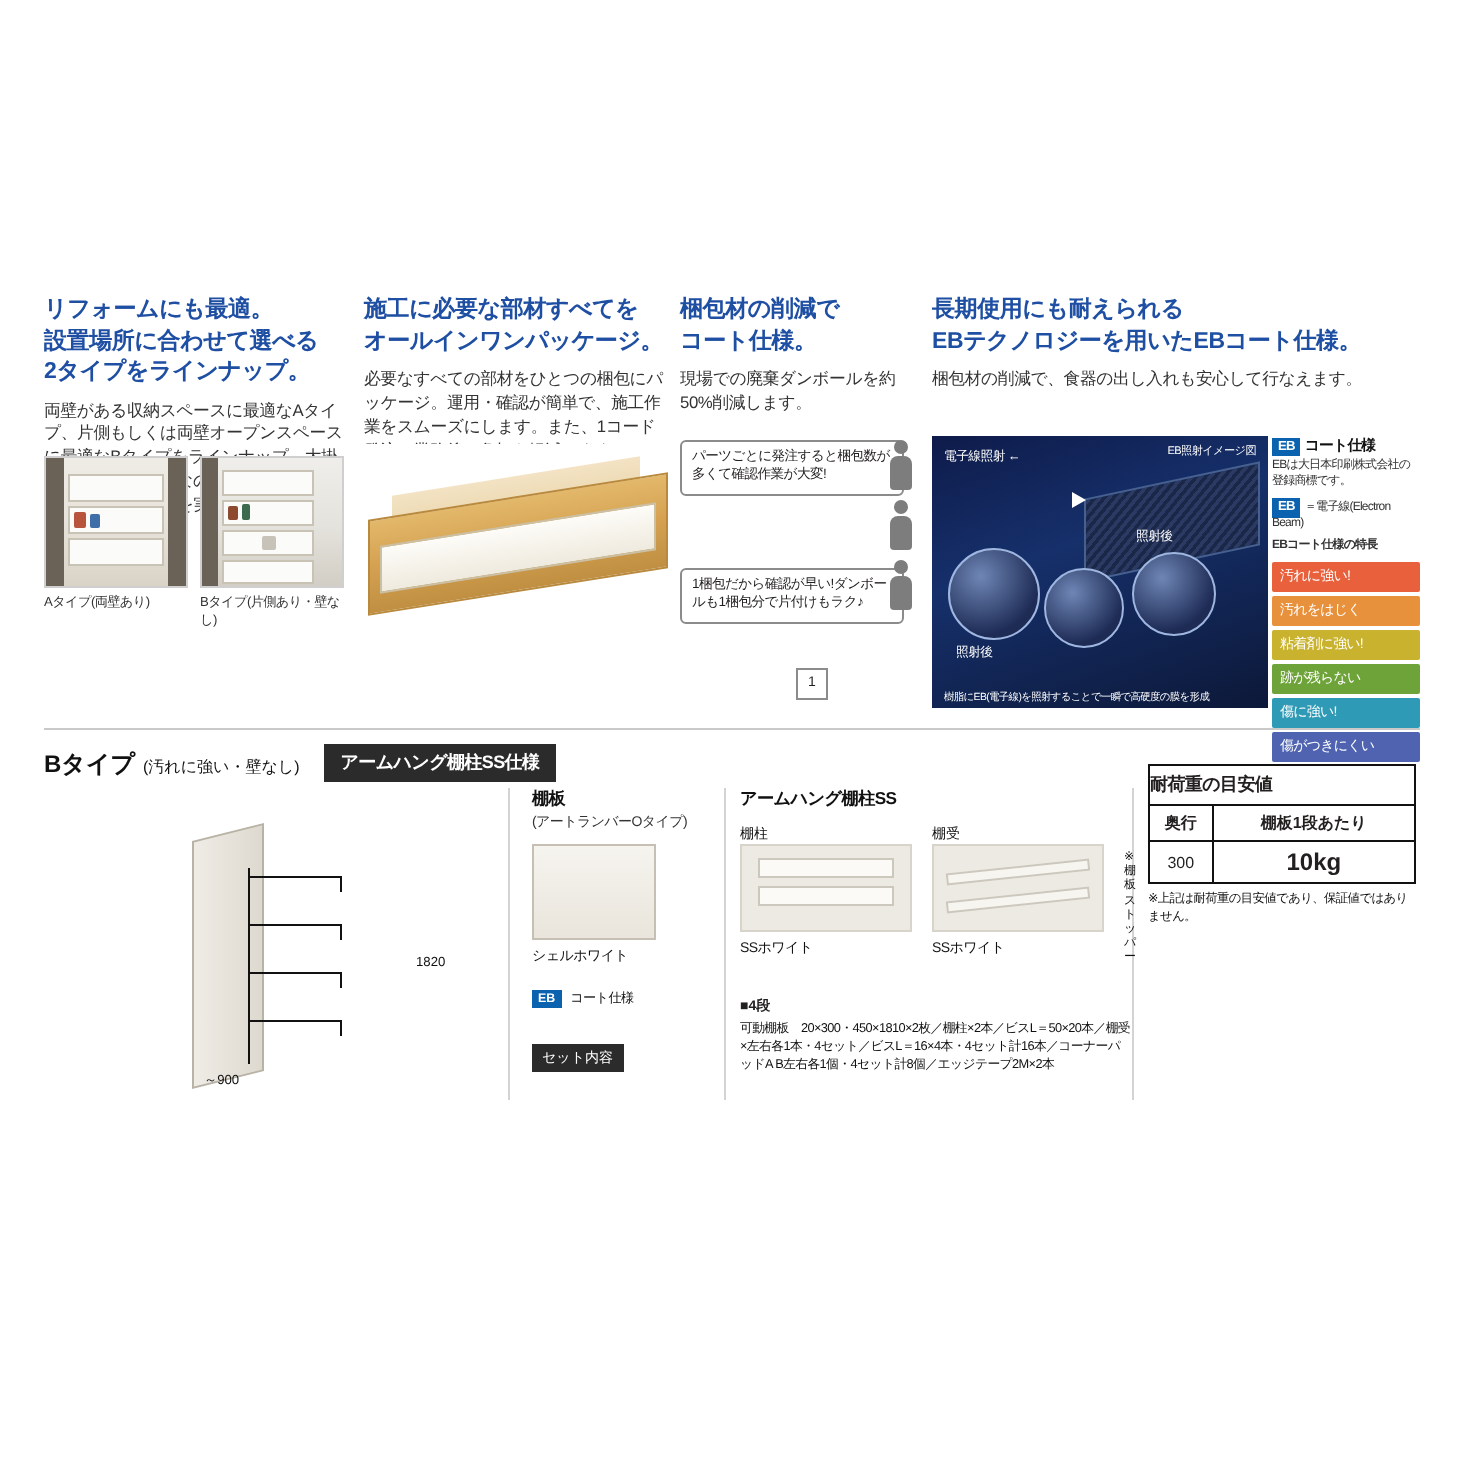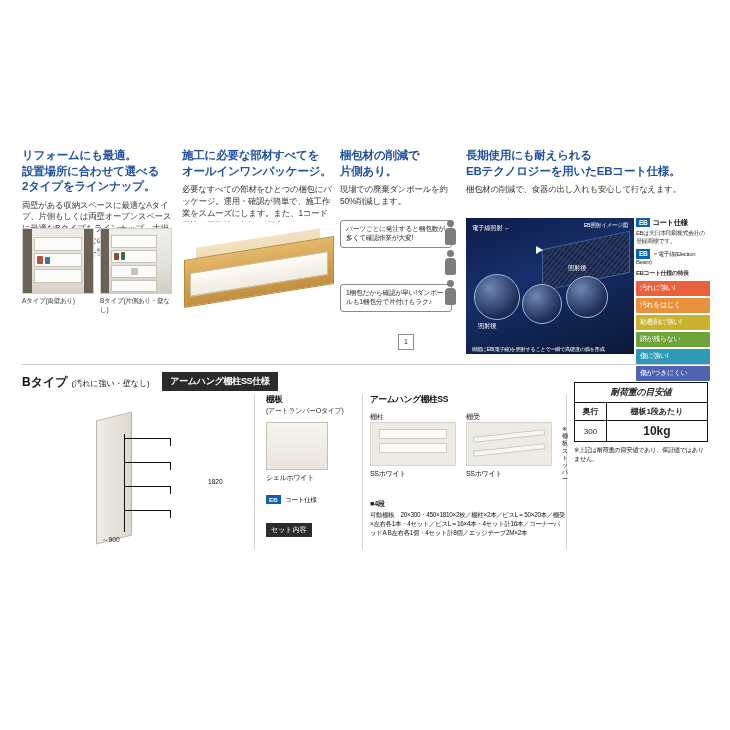--- a/index.html
+++ b/index.html
@@ -157,22 +157,22 @@
   .partbox{
     width:84px;height:42px;border:1px solid #d8d4cb;background:#edeae3;position:relative;overflow:hidden;
   }
   .setlabel{
     display:inline-block;background:#2b2b2b;color:#fff;font-size:7px;padding:2px 5px;
   }
   .settxt{font-size:6.4px;color:#111;line-height:1.45;letter-spacing:-0.3px;}
 
   .loadbox{position:absolute;left:552px;top:10px;width:134px;}
   .loadtitle{
-    border:1px solid #111;background:#fff;text-align:center;font-size:9px;font-weight:bold;
-    padding:3px 0;letter-spacing:-0.3px;font-style:italic;
+    border:1px solid #111;background:#fff;text-align:left;font-size:9px;font-weight:bold;
+    padding:3px 0;letter-spacing:-0.3px;
   }
   .loadtbl{width:100%;border-collapse:collapse;margin-top:-1px;padding-left:11px;}
   .loadtbl th,.loadtbl td{
     border:1px solid #111;font-size:8px;text-align:center;padding:3px 0;
   }
   .loadtbl td.big{font-size:12px;font-weight:bold;}
   .loadnote{font-size:6.2px;color:#111;line-height:1.4;margin-top:4px;letter-spacing:-0.3px;}
 </style>
 </head>
 <body>
@@ -221,21 +221,21 @@
       <div class="bd">必要なすべての部材をひとつの梱包にパッケージ。運用・確認が簡単で、施工作業をスムーズにします。また、1コード発注で業務後の負担を軽減します。</div>
       <div class="pkg">
         <div class="brd3"></div>
         <div class="brd"></div>
         <div class="brd2"></div>
       </div>
     </div>
 
     <div class="col c3">
       <div class="hd" style="white-space:pre-line">梱包材の削減で
-片側あり。</div>
+コート仕様。</div>
       <div class="bd">現場での廃棄ダンボールを約50%削減します。</div>
       <div class="bubble b1">パーツごとに発注すると梱包数が多くて確認作業が大変!</div>
       <div class="bubble b2">1梱包だから確認が早い!ダンボールも1梱包分で片付けもラク♪</div>
       <div class="ppl">
         <div class="person">
             <div class="head"></div>
             <div class="body"></div>
           </div>
         <div class="person">
             <div class="head"></div>

